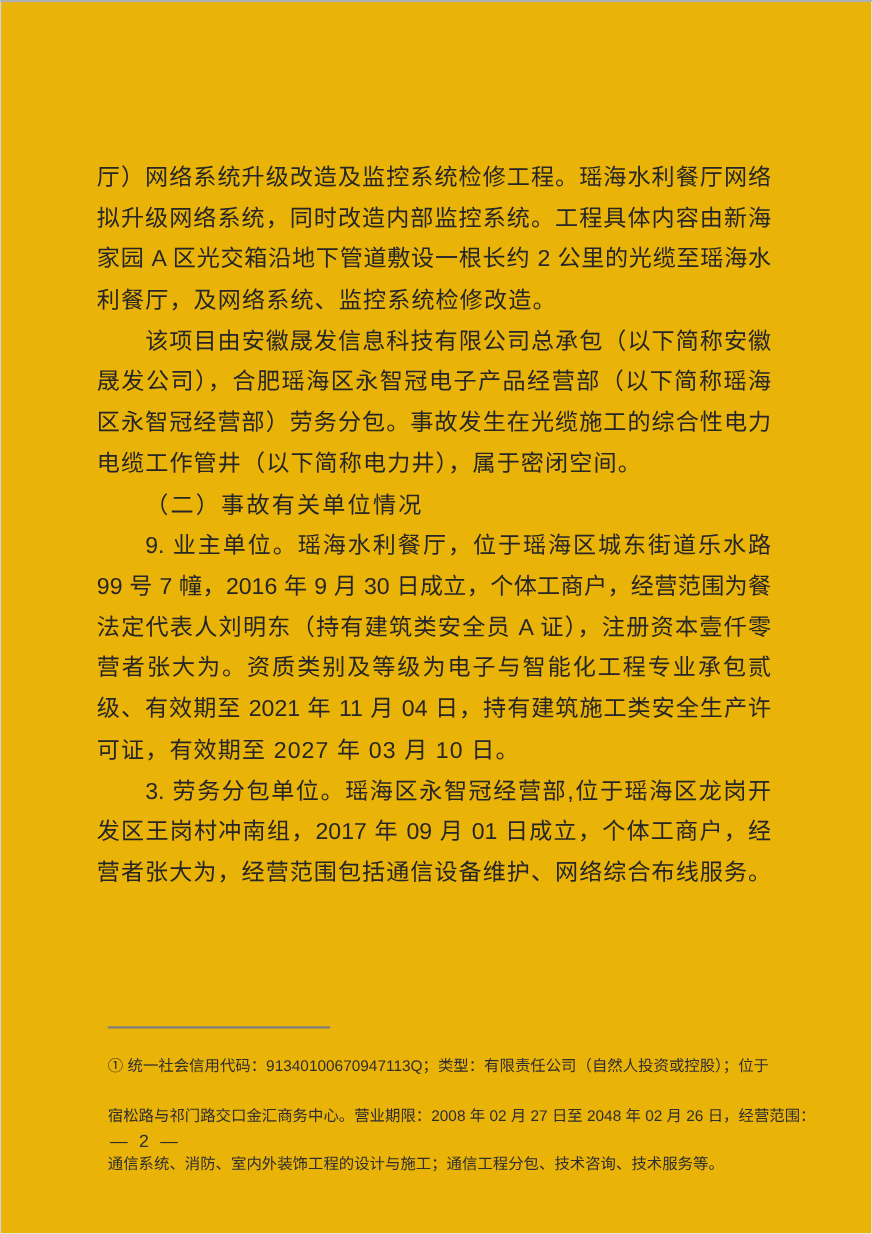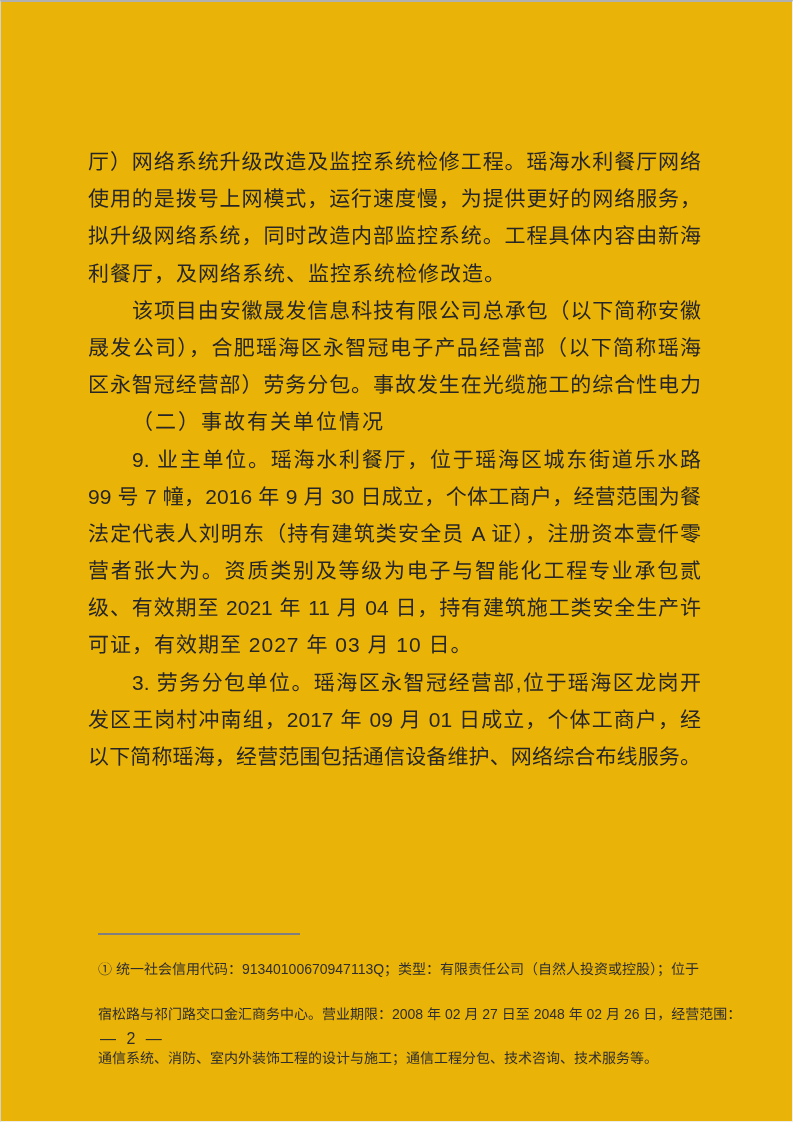--- a/index.html
+++ b/index.html
@@ -81,36 +81,37 @@
   }
 </style>
 </head>
 <body>
 
 <div class="page">
 
   <div class="text-block">
 
   <div class="line just">厅）网络系统升级改造及监控系统检修工程。瑶海水利餐厅网络</div>
-      <div class="line just">使用的是拨号上网模式，运行速度慢，为提供更好的网络服务，</div>
       <div class="line just">拟升级网络系统，同时改造内部监控系统。工程具体内容由新海</div>
+      <div class="line just">家园 A 区光交箱沿地下管道敷设一根长约 2 公里的光缆至瑶海水</div>
       <div class="line">利餐厅，及网络系统、监控系统检修改造。</div>
       <div class="line indent just">该项目由安徽晟发信息科技有限公司总承包（以下简称安徽</div>
       <div class="line just">晟发公司），合肥瑶海区永智冠电子产品经营部（以下简称瑶海</div>
       <div class="line just">区永智冠经营部）劳务分包。事故发生在光缆施工的综合性电力</div>
+      <div class="line">电缆工作管井（以下简称电力井），属于密闭空间。</div>
       <div class="line indent heading">（二）事故有关单位情况</div>
       <div class="line indent just">9. 业主单位。瑶海水利餐厅，位于瑶海区城东街道乐水路</div>
       <div class="line just">99 号 7 幢，2016 年 9 月 30 日成立，个体工商户，经营范围为餐</div>
       <div class="line just">法定代表人刘明东（持有建筑类安全员 A 证），注册资本壹仟零</div>
       <div class="line just">营者张大为。资质类别及等级为电子与智能化工程专业承包贰</div>
       <div class="line just">级、有效期至 2021 年 11 月 04 日，持有建筑施工类安全生产许</div>
       <div class="line">可证，有效期至 2027 年 03 月 10 日。</div>
       <div class="line indent just">3. 劳务分包单位。瑶海区永智冠经营部,位于瑶海区龙岗开</div>
       <div class="line just">发区王岗村冲南组，2017 年 09 月 01 日成立，个体工商户，经</div>
-      <div class="line just">以下简称瑶海，经营范围包括通信设备维护、网络综合布线服务。</div>
+      <div class="line just">营者张大为，经营范围包括通信设备维护、网络综合布线服务。</div>
     </div>
 
   <div class="footnote">
     <div class="fn-rule"></div>
     <div class="fn-line">① 统一社会信用代码：91340100670947113Q；类型：有限责任公司（自然人投资或控股）；位于</div>
     <div class="fn-line">宿松路与祁门路交口金汇商务中心。营业期限：2008 年 02 月 27 日至 2048 年 02 月 26 日，经营范围：</div>
     <div class="fn-line">通信系统、消防、室内外装饰工程的设计与施工；通信工程分包、技术咨询、技术服务等。</div>
   </div>
 
   <div class="page-number">— 2 —</div>

